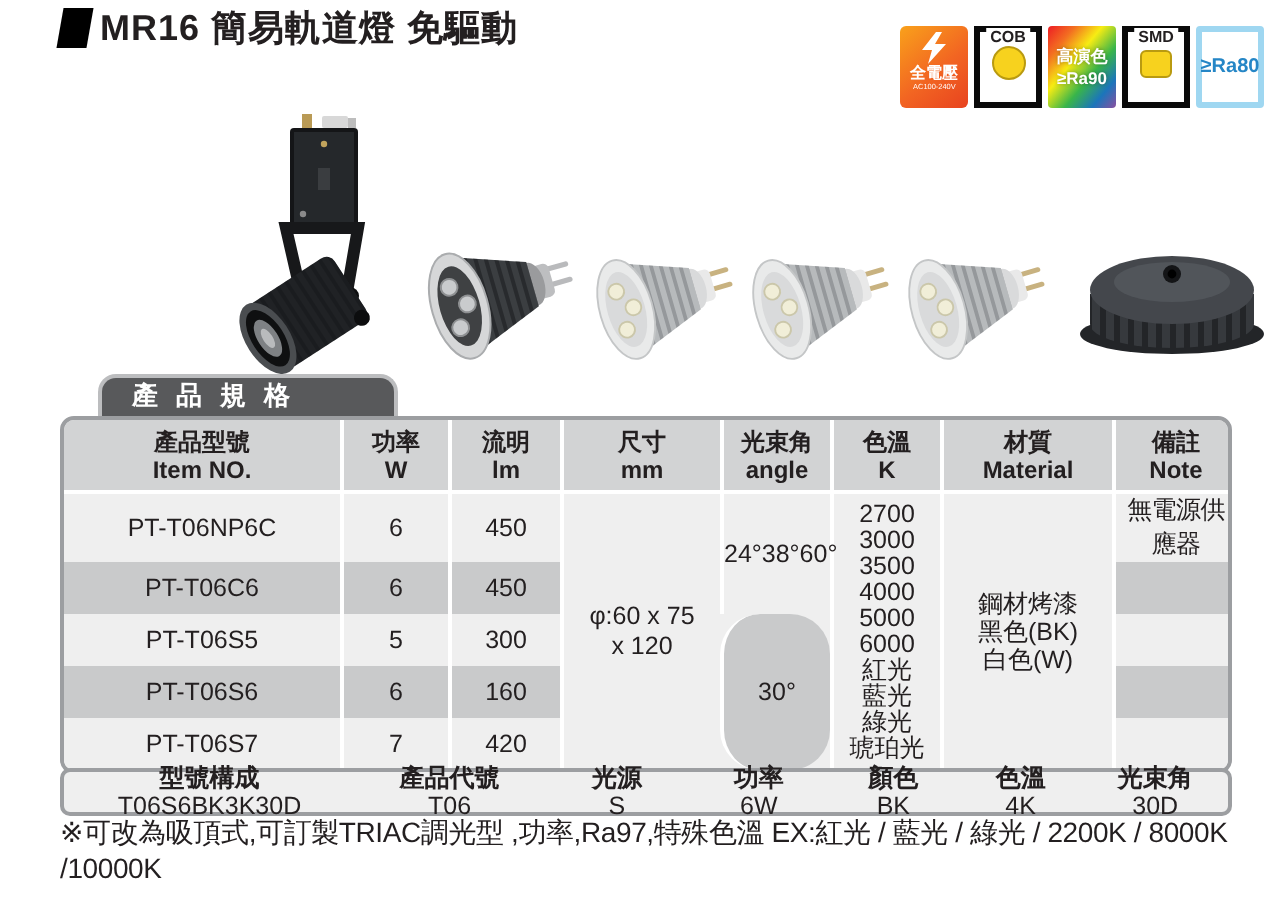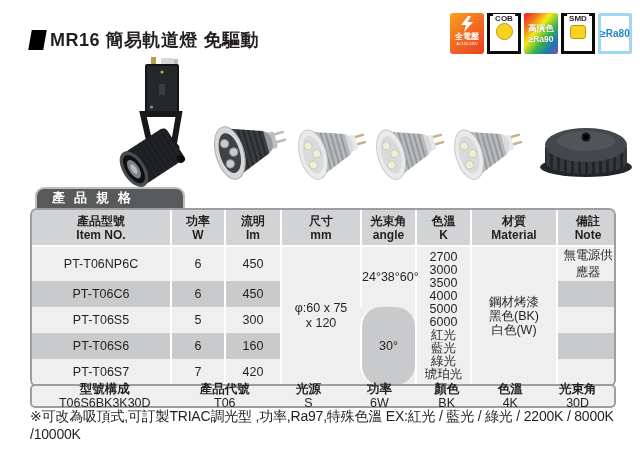--- a/index.html
+++ b/index.html
@@ -1,21 +1,21 @@
 <!DOCTYPE html>
 <html><head>
 <meta charset="utf-8">
 <style>
   * { margin:0; padding:0; box-sizing:border-box; }
   html,body { background:#ffffff; }
   body { font-family:"Liberation Sans","DejaVu Sans",sans-serif; color:#231f20; }
   .page { position:relative; width:640px; height:451px; background:#fff; overflow:hidden; }
 
   
-  .title-row { position:absolute; left:30px; top:28px; display:flex; align-items:center; gap:5px; }
+  .title-row { position:absolute; left:30px; top:2px; display:flex; align-items:center; gap:5px; }
   .title-square { width:15px; height:20px; background:#000; transform:skewX(-10deg); }
   .page-title { font-size:18px; font-weight:bold; letter-spacing:0.5px; }
 
   .badges { position:absolute; right:8px; top:13px; display:flex; gap:3px; align-items:flex-start; }
   .badge { width:34px; height:41px; display:flex; flex-direction:column; align-items:center; }
   .badge-fv { background:linear-gradient(140deg,#f9a11b,#f26522 55%,#e8431f); border-radius:3px; padding-top:2px; }
   .badge-fv .fv-line1 { color:#fff; font-weight:bold; font-size:8px; line-height:9px; }
   .badge-fv .fv-line2 { color:#fff; font-size:6px; line-height:6px; transform:scale(0.62); white-space:nowrap; }
   .badge-frame { background:#fff; border:3px solid #0a0a0a; position:relative; justify-content:center; padding-bottom:4px; }
   .badge-frame .frame-label { position:absolute; top:-2px; left:50%; transform:translateX(-50%); background:#fff; padding:0 2px; font-size:8px; font-weight:bold; line-height:9px; }
@@ -36,21 +36,21 @@
   .bulb-gray .faceinner { fill:#d9dadb; }
   .bulb-gray .led { fill:#f1eed8; stroke:#cbc7aa; stroke-width:1; }
   .bulb-black .basecap { fill:#9a9b9d; } .bulb-black .body { fill:#3b3e41; }
   .bulb-black .faceouter { fill:#d6d7d8; stroke:#aaacae; stroke-width:1; }
   .bulb-black .faceinner { fill:#3f4143; }
   .bulb-black .led { fill:#c9cbcd; stroke:#8e9092; stroke-width:1; }
   .bulb-black .stem { fill:#bdbec0; } .bulb-black .pin { fill:#b9babc; }
 
   
   .spec-section { position:absolute; left:30px; top:187px; width:586px; }
-  .spec-tab { width:150px; height:21px; margin-left:5px; background:#58595b; border:2px solid #bcbdbf; border-bottom:none; border-radius:9px 9px 0 0; color:#fff; font-size:13px; font-weight:bold; letter-spacing:9px; line-height:18px; padding-left:15px; }
+  .spec-tab { width:150px; height:21px; margin-left:19px; background:#58595b; border:2px solid #bcbdbf; border-bottom:none; border-radius:9px 9px 0 0; color:#fff; font-size:13px; font-weight:bold; letter-spacing:9px; line-height:18px; padding-left:15px; }
   .spec-box { border:2px solid #9c9ea1; border-radius:7px; overflow:hidden; background:#efefef; }
   table.spec { width:100%; table-layout:fixed; border-collapse:separate; border-spacing:0; }
   table.spec th, table.spec td { text-align:center; vertical-align:middle; }
   table.spec th { background:#d2d3d4; font-weight:bold; font-size:12px; line-height:14px; padding:4px 0 3px; border-bottom:2px solid #fff; }
   table.spec th + th, table.spec td + td { border-left:2px solid #fff; }
   table.spec td { font-size:12.5px; height:26px; }
   tr.r-light td { background:#efefef; }
   tr.r-dark  td { background:#c9cacb; }
   td.merged-light { background:#efefef !important; white-space:pre-line;margin-top:36px; }
   td.merged-dark  { background:#c9cacb !important;border-radius:20px; }

